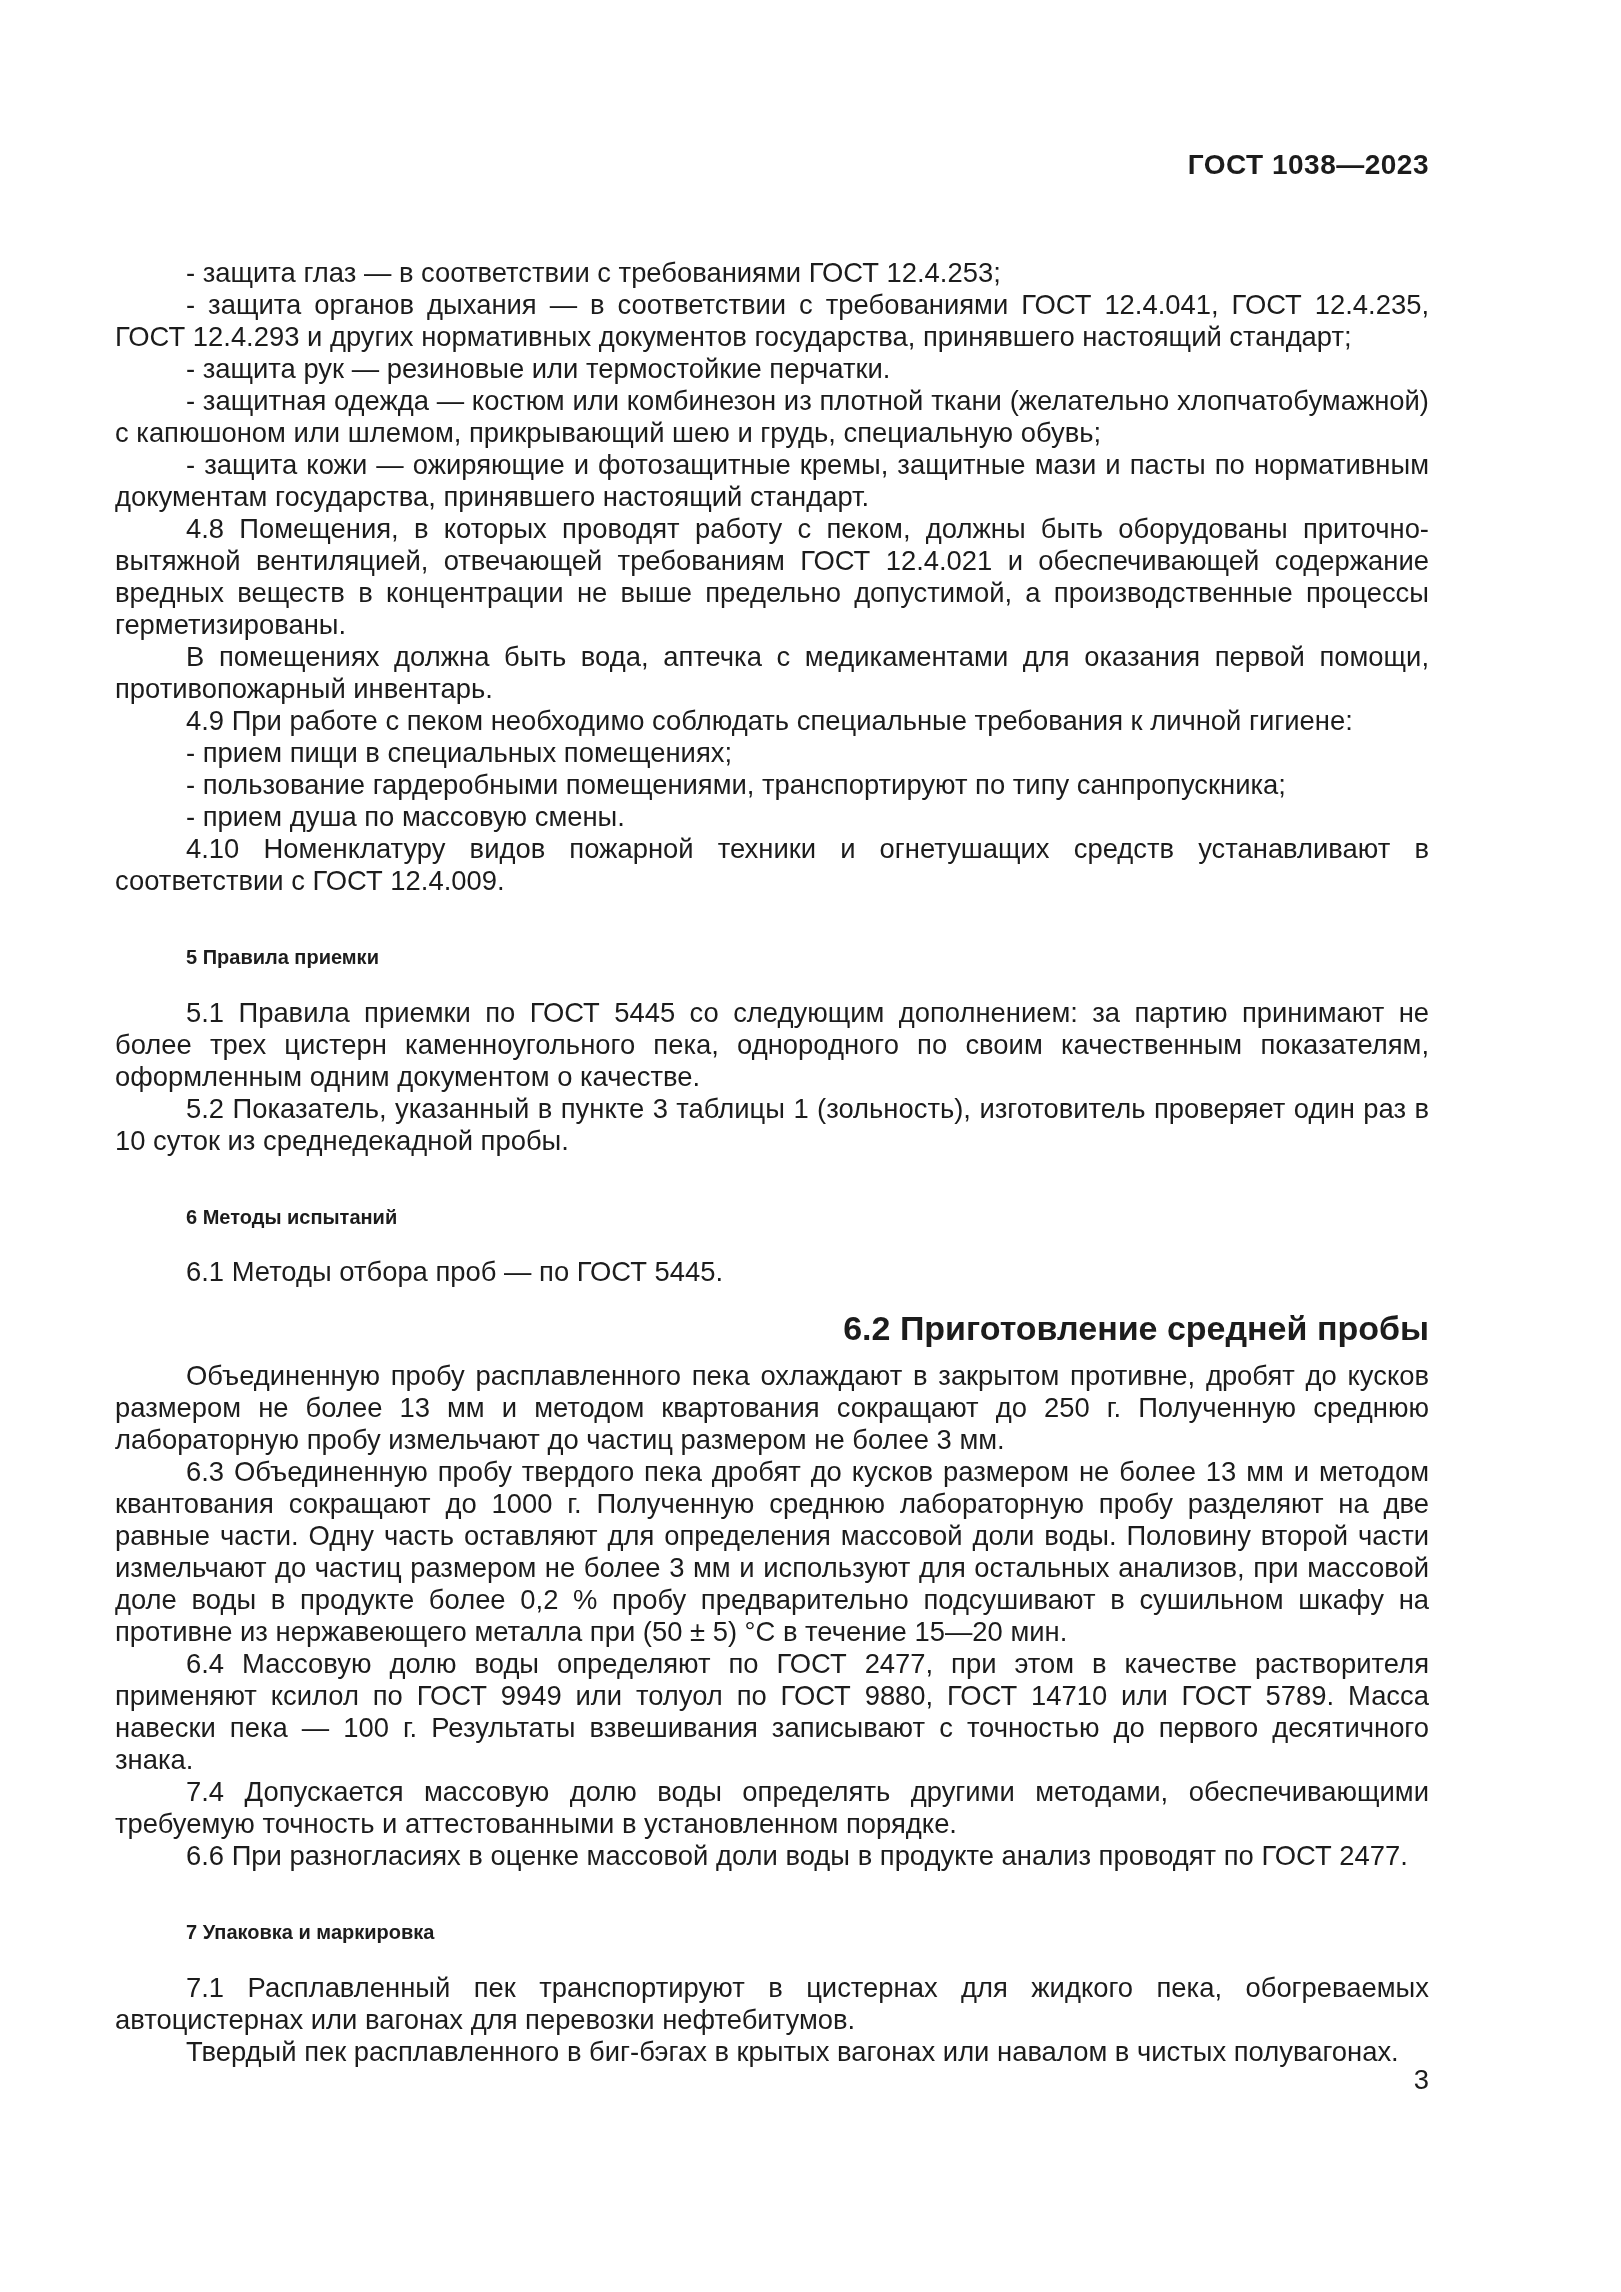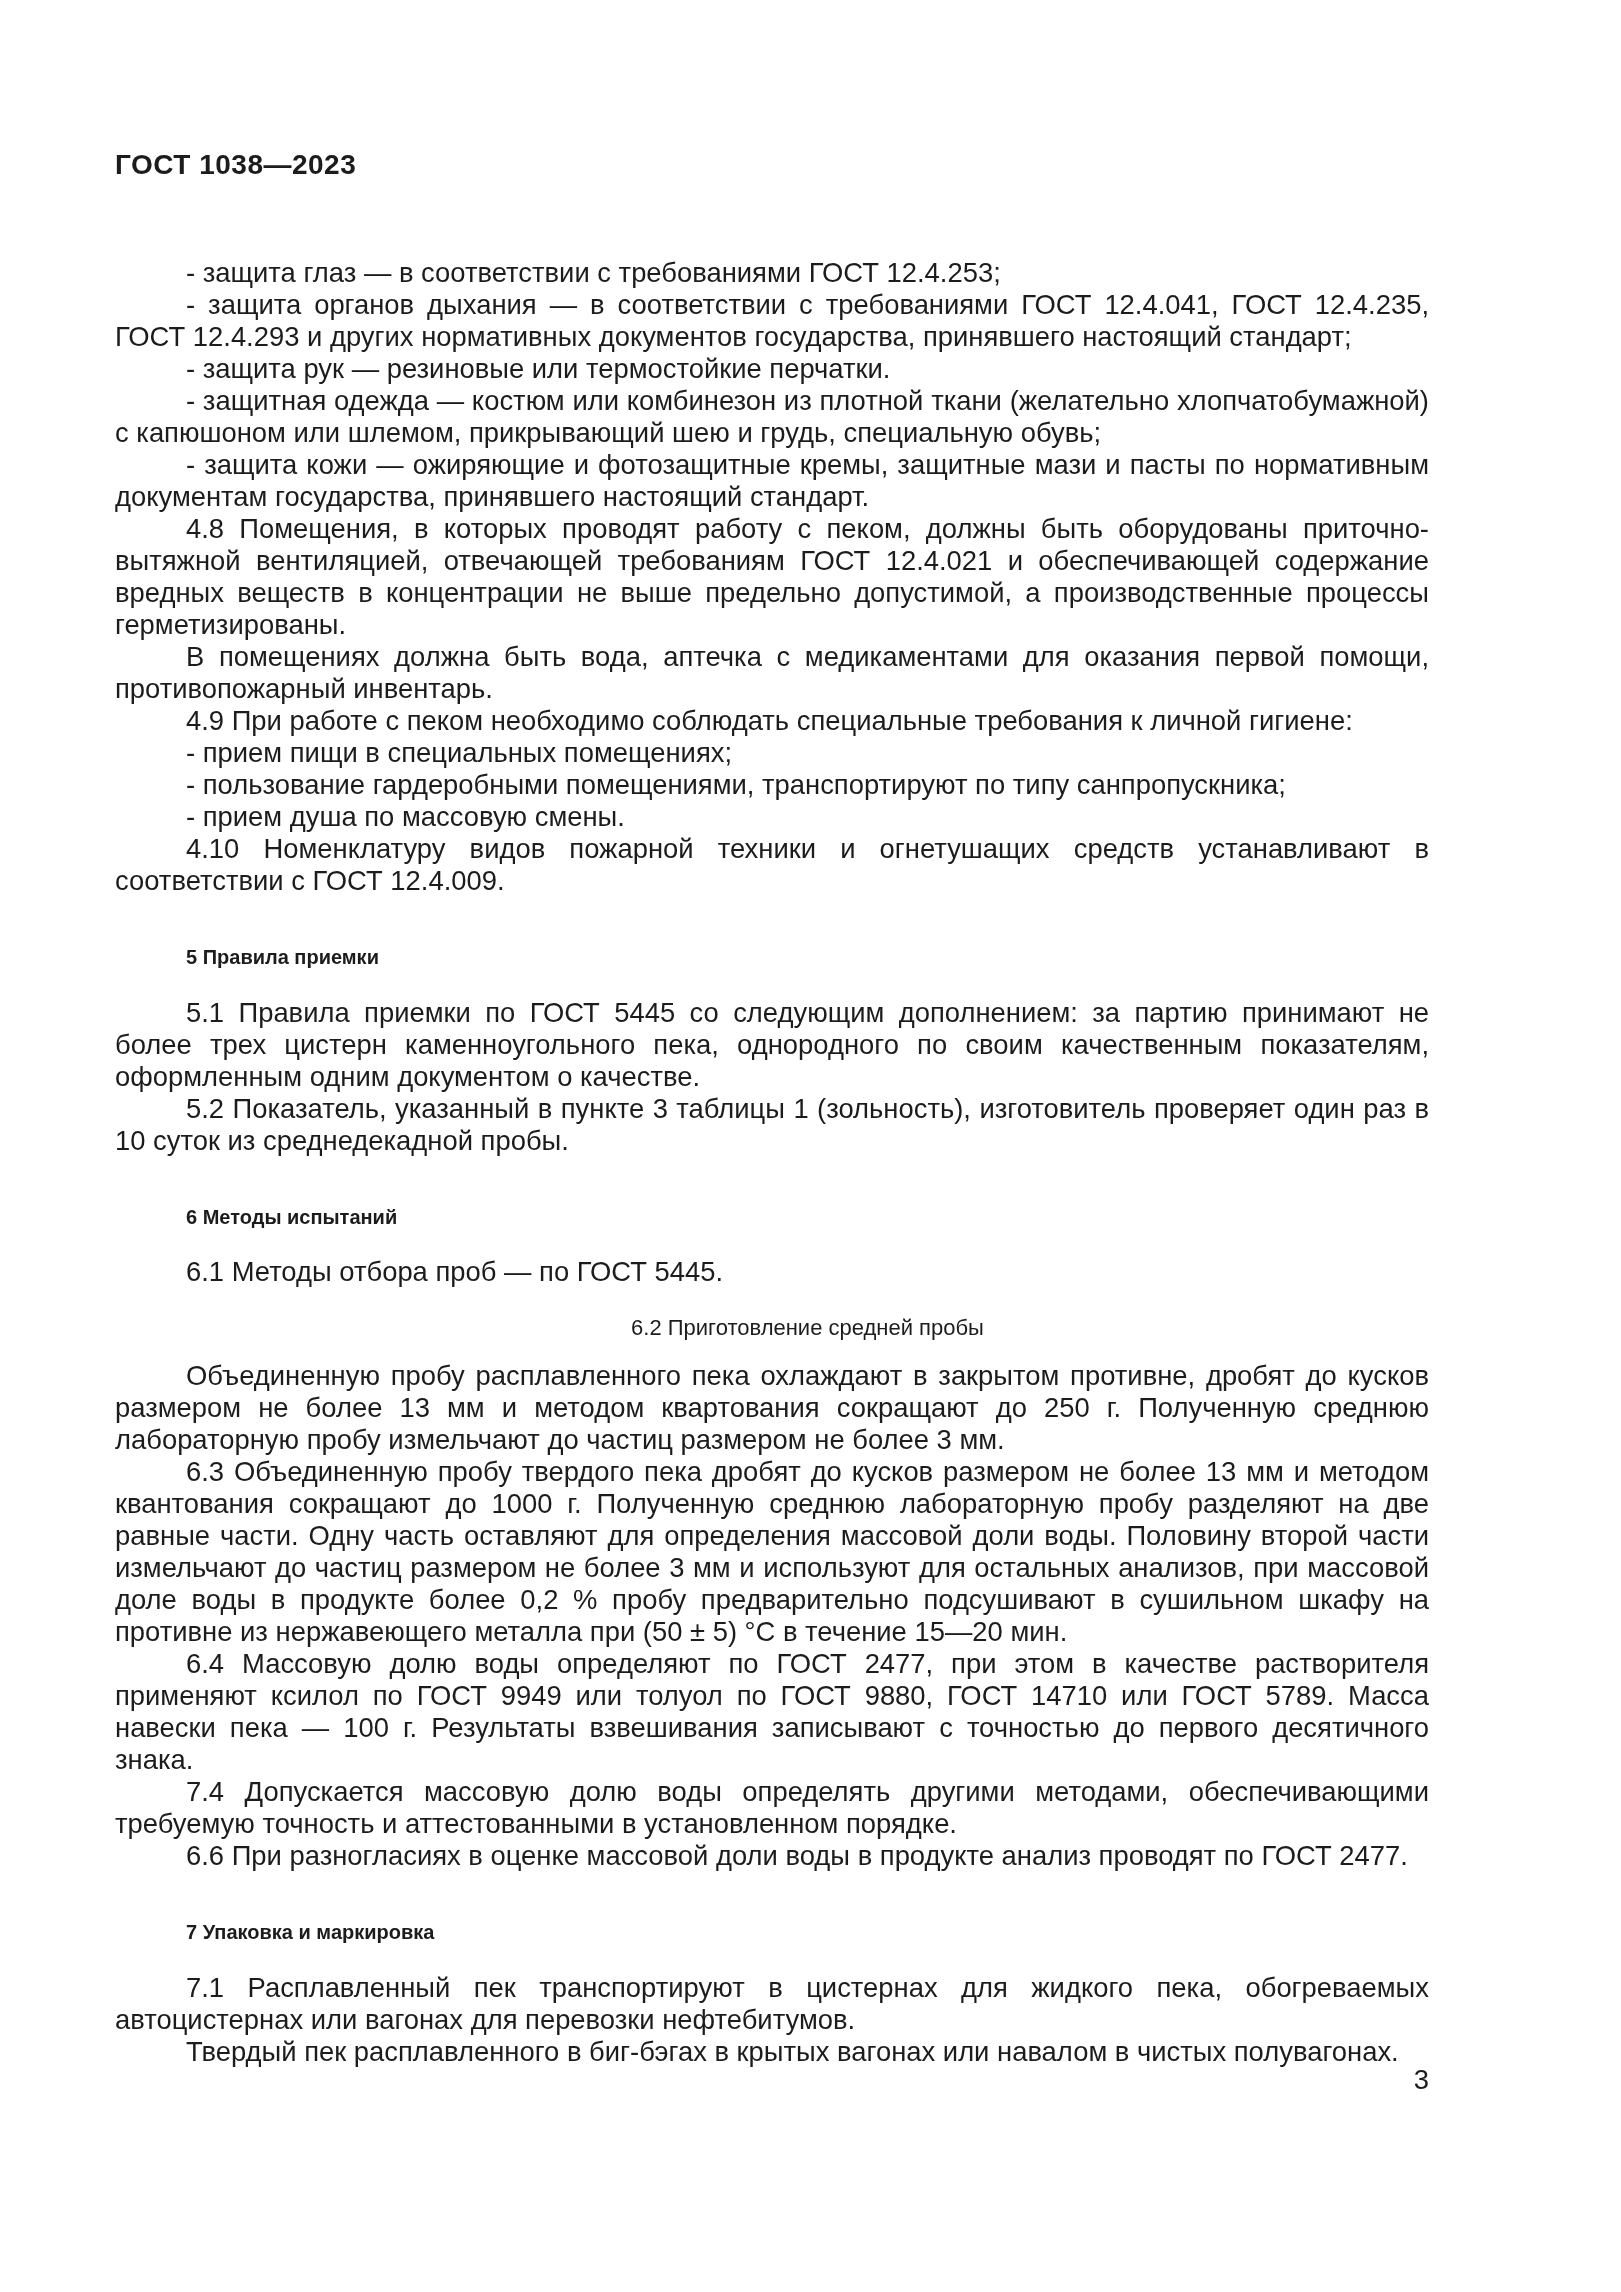--- a/index.html
+++ b/index.html
@@ -15,21 +15,21 @@
     background: #ffffff;
     font-family: "Liberation Sans", "DejaVu Sans", sans-serif;
     color: #1c1c1c;
     overflow: hidden;
   }
   .doc-header {
     position: absolute;
     top: 147px;
     left: 115px;
     width: 1314px;
-    text-align: left;
+    text-align: right;
     font-size: 28px;
     font-weight: bold;
     letter-spacing: 0.5px;
     line-height: 35px;
   }
   .content {
     position: absolute;
     top: 0;
     left: 115px;
     width: 1314px;
@@ -48,24 +48,24 @@
     margin: 41px 0 19.6px 0;
     padding-left: 71px;
     font-size: 20px;
     line-height: 39px;
     font-weight: bold;
     text-align: left;
   }
   .content h3.subsection-heading {
     margin: 23.5px 0 16.7px 0;
     padding-left: 71px;
-    font-size: 22px;
+    font-size: 34px;
     line-height: 32px;
-    font-weight: normal;
-    text-align: center;
+    font-weight: bold;
+    text-align: right;
   }
   .page-number {
     position: absolute;
     top: 2064px;
     left: 115px;
     width: 1314px;
     text-align: right;
     font-size: 27.4px;
     line-height: 32px;
   }

